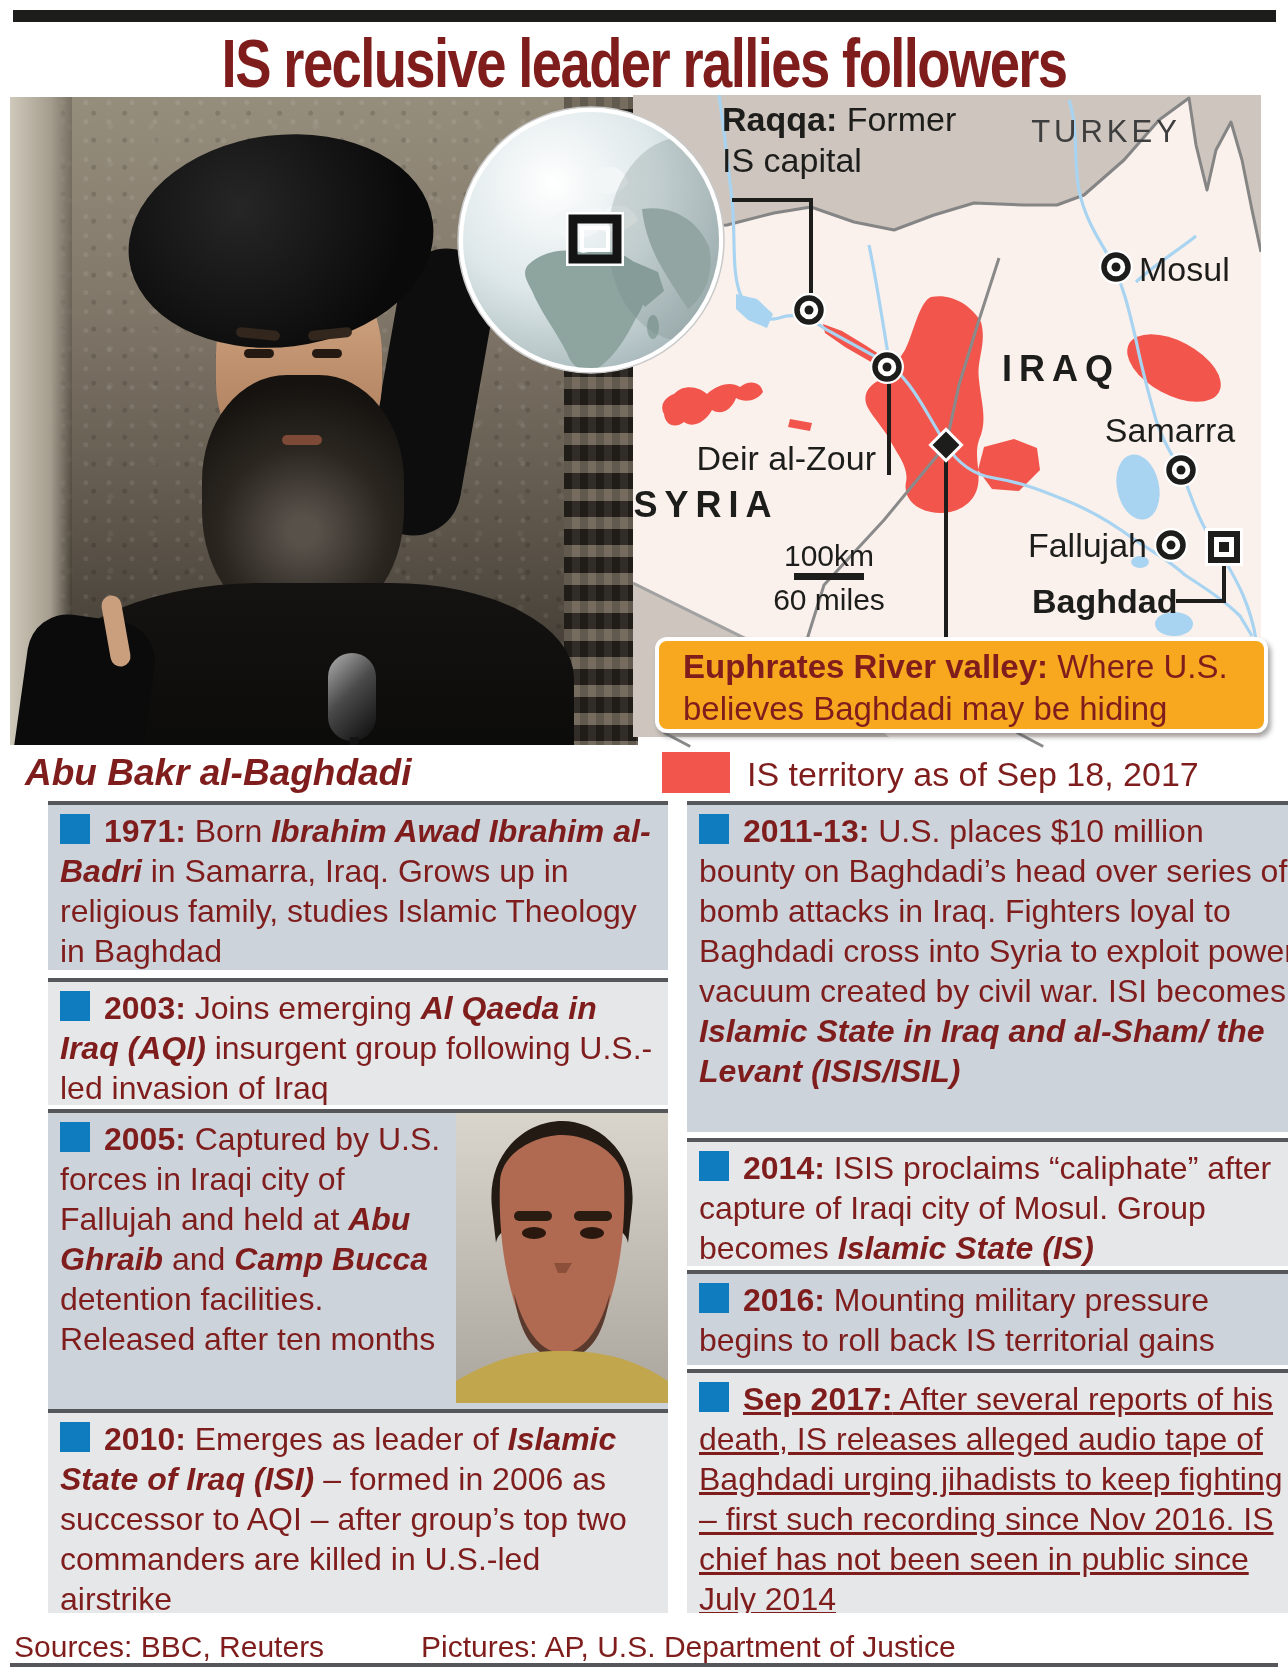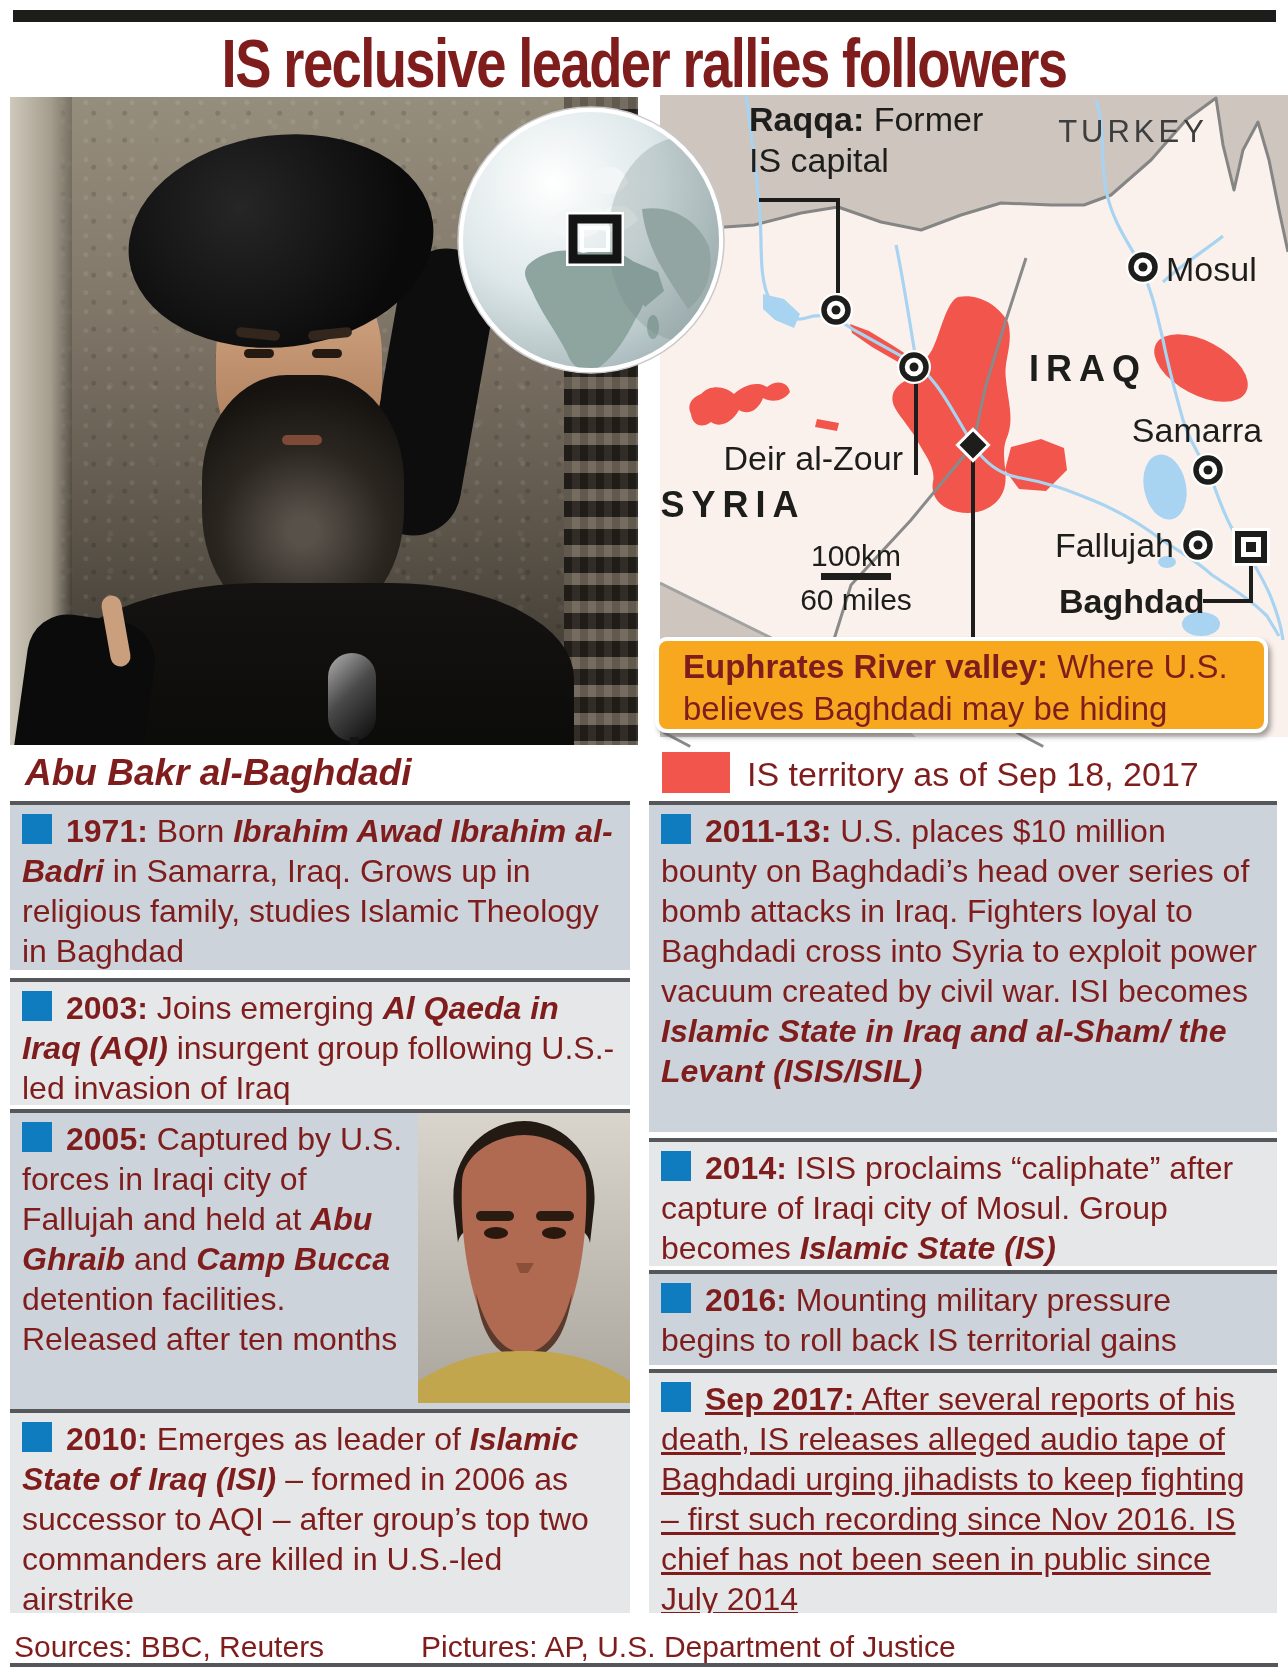--- a/index.html
+++ b/index.html
@@ -41,21 +41,21 @@
       background:linear-gradient(180deg,#141311,#060606);}
   .armL{position:absolute;left:6px;top:520px;width:128px;height:240px;border-radius:40px;
       background:#0b0b0b;transform:rotate(8deg);}
   .finger{position:absolute;left:96px;top:498px;width:20px;height:72px;border-radius:10px;
       background:#c99f7e;transform:rotate(-10deg);}
   .micHead{position:absolute;left:318px;top:556px;width:48px;height:88px;border-radius:24px;
       background:linear-gradient(135deg,#9b9b9b 10%,#4a4a4a 45%,#161616 90%);}
   .micStand{position:absolute;left:338px;top:640px;width:9px;height:110px;background:#141414;transform:rotate(2deg);}
 
   
-  #map{left:660px;top:95px;width:628px;height:642px;}
+  #map{left:633px;top:95px;width:628px;height:642px;}
   #map svg{display:block;}
   text{font-family:"Liberation Sans",sans-serif;fill:#1d1d1b;}
   .cityLbl{font-size:34px;}
   .ctryLbl{font-size:36px;font-weight:bold;letter-spacing:7px;}
   .turkeyLbl{font-size:31px;letter-spacing:4px;fill:#3e3e3e;}
   .scaleLbl{font-size:30px;}
   .raqqaLbl{font-size:34px;}
 
   
   #globe{left:452px;top:101px;width:278px;height:278px;z-index:5;}
@@ -68,21 +68,21 @@
   #callout b{font-weight:bold;}
   .tick{position:absolute;width:30px;height:3px;background:#8a8a8a;z-index:2;}
 
   
   #caption{left:25px;top:752px;font-size:37px;font-weight:bold;font-style:italic;}
   #legendSwatch{left:662px;top:752px;width:68px;height:41px;background:#f1554c;}
   #legendText{left:747px;top:755px;font-size:34px;}
 
   
   .entry{position:absolute;box-sizing:border-box;border-top:4px solid #55575b;
-         padding:6px 12px 0 12px;font-size:32px;line-height:40px;overflow:hidden;}
+         padding:6px 12px 0 12px;font-size:32px;line-height:40px;overflow:hidden;margin-left:38px;}
   .entry.dark{background:#ccd3da;}
   .entry.light{background:#e5e7e9;}
   .bullet{display:inline-block;width:30px;height:30px;background:#107cc0;
           margin-right:14px;transform:translateY(2px);}
   .rb{font-weight:bold;}
   .rbi{font-weight:bold;font-style:italic;}
   .mug{float:right;width:212px;height:290px;margin:-6px -12px 0 10px;}
 
   
   #srcs{left:14px;top:1630px;font-size:30px;}

